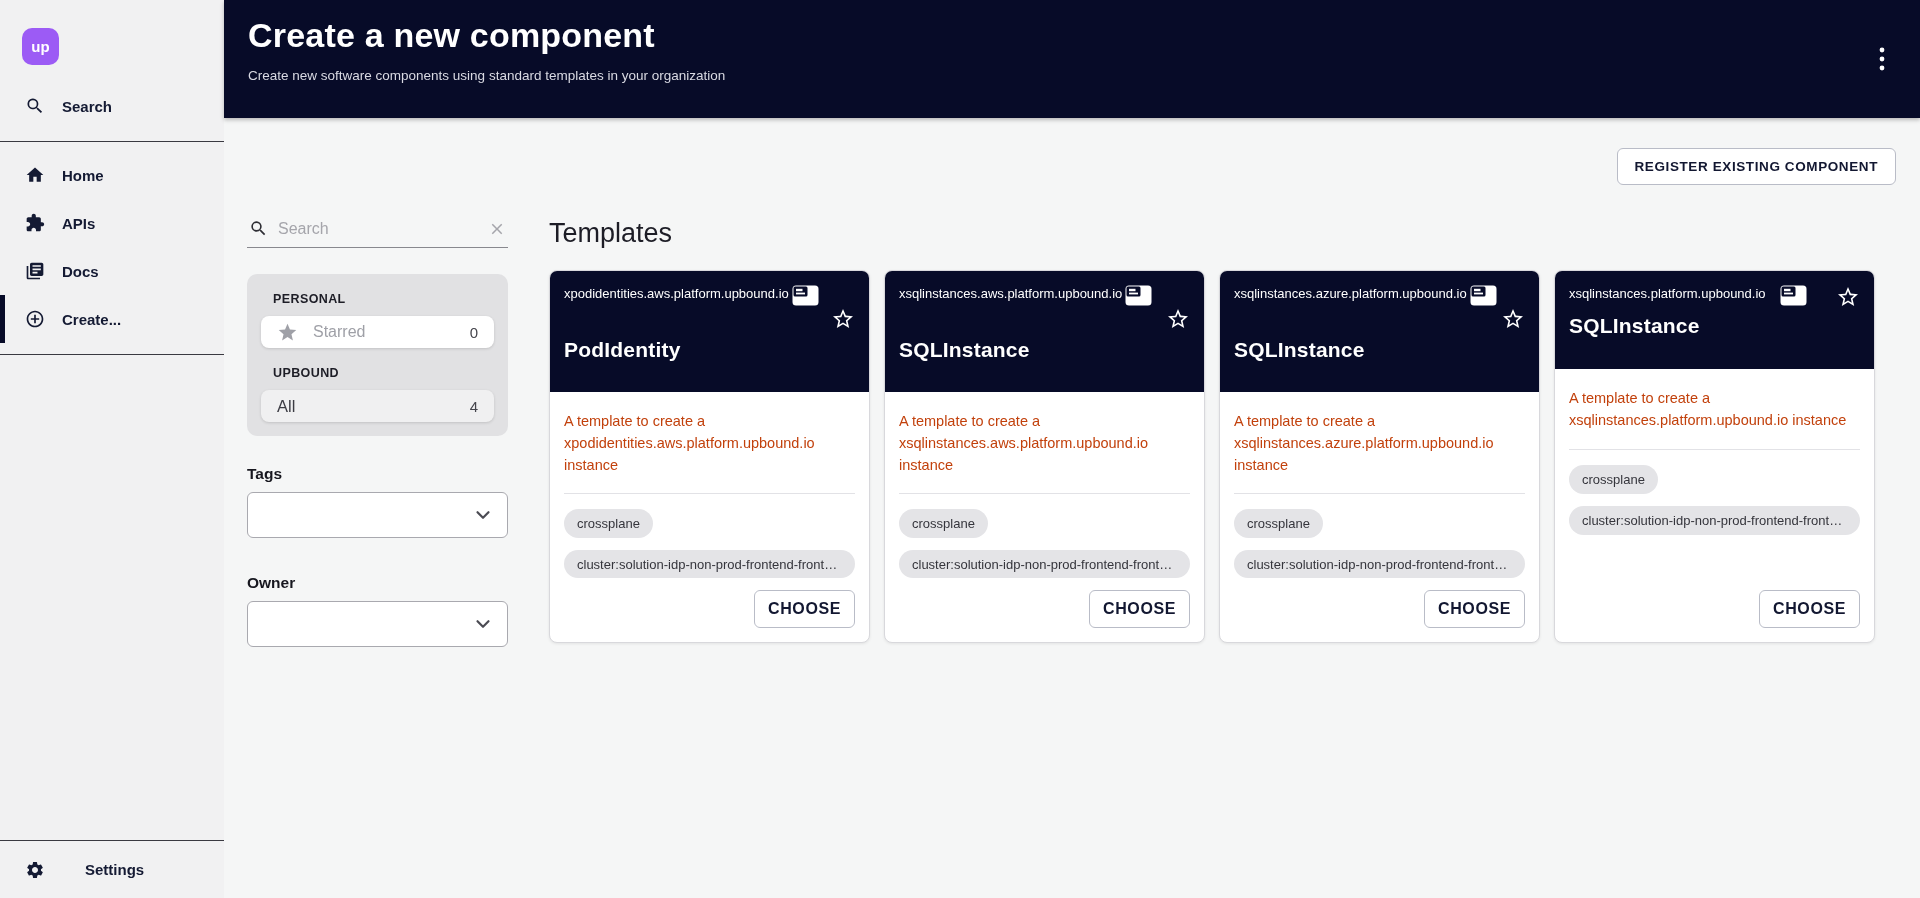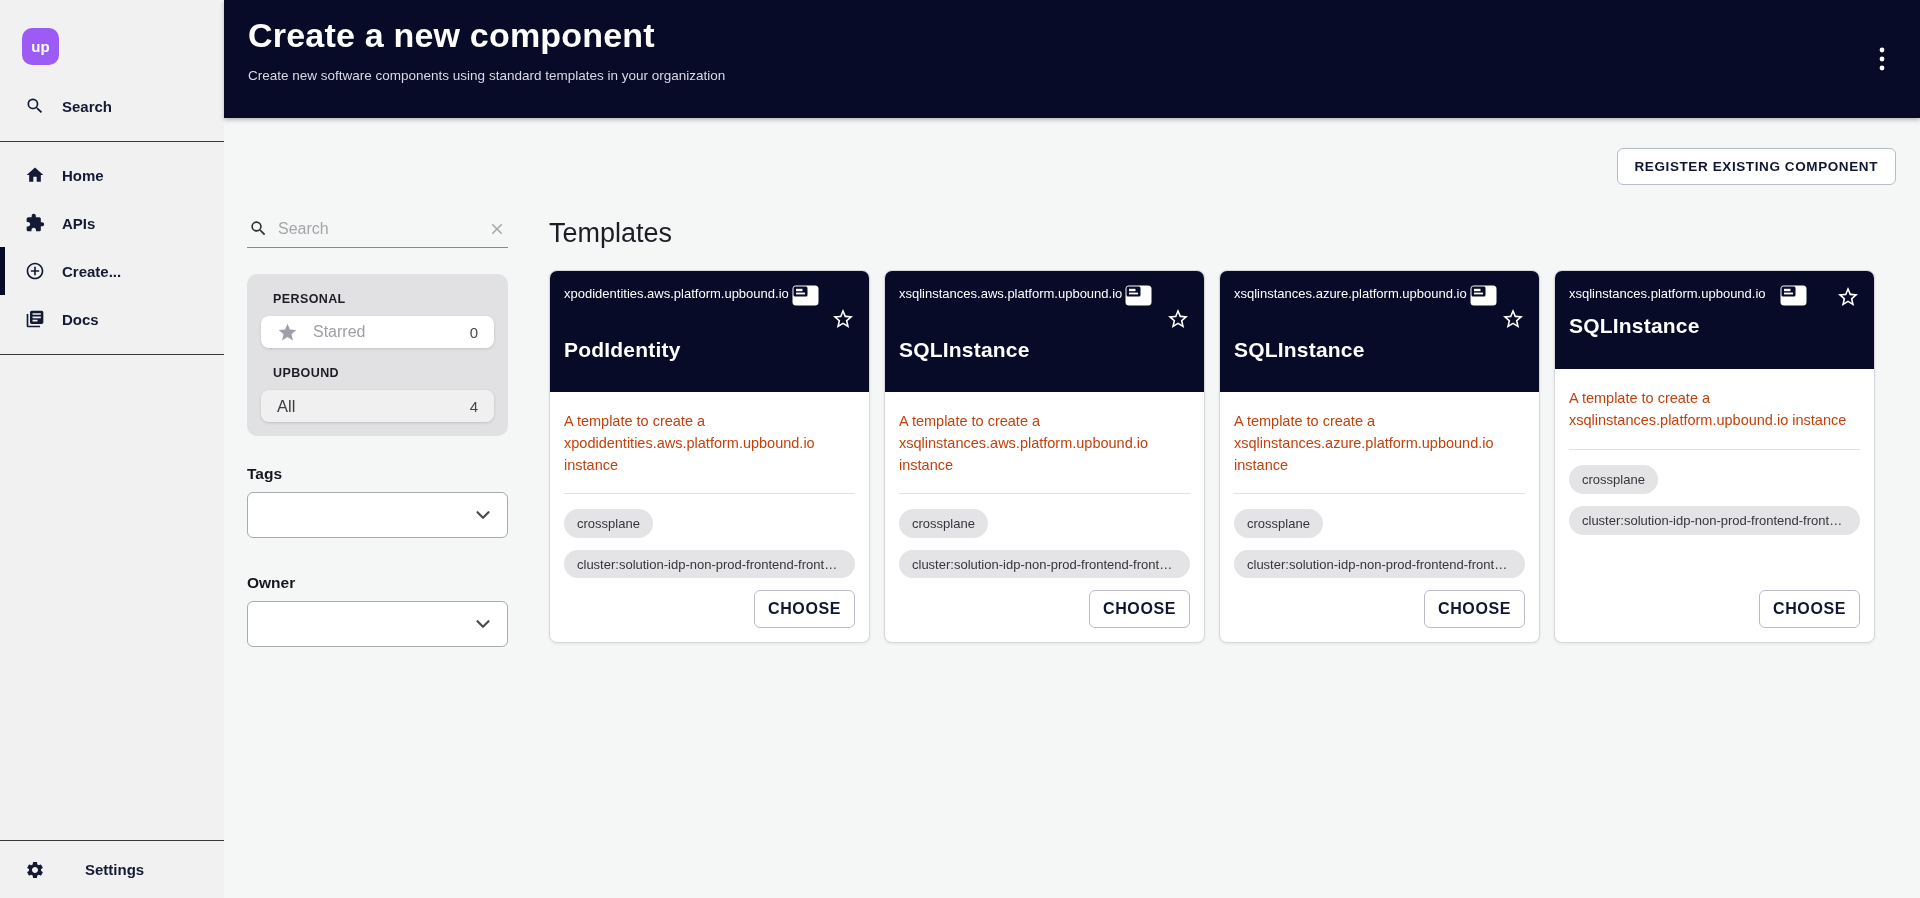--- a/index.html
+++ b/index.html
@@ -182,31 +182,31 @@
             <path class="icon-navy" d="M10 20v-6h4v6h5v-8h3L12 3 2 12h3v8z"></path>
           </svg>
         <span>Home</span>
       </div>
       <div class="side-item">
         <svg viewBox="0 0 24 24">
             <path class="icon-navy" d="M20.5 11H19V7c0-1.1-.9-2-2-2h-4V3.5C13 2.12 11.88 1 10.5 1S8 2.12 8 3.5V5H4c-1.1 0-1.99.9-1.99 2v3.8H3.5c1.49 0 2.7 1.21 2.7 2.7s-1.21 2.7-2.7 2.7H2V20c0 1.1.9 2 2 2h3.8v-1.5c0-1.49 1.21-2.7 2.7-2.7 1.49 0 2.7 1.21 2.7 2.7V22H17c1.1 0 2-.9 2-2v-4h1.5c1.38 0 2.5-1.12 2.5-2.5S21.88 11 20.5 11z"></path>
           </svg>
         <span>APIs</span>
       </div>
+      <div class="side-item">
+        <svg viewBox="0 0 24 24">
+            <path class="icon-navy" d="M4 6H2v14c0 1.1.9 2 2 2h14v-2H4V6zm16-4H8c-1.1 0-2 .9-2 2v12c0 1.1.9 2 2 2h12c1.1 0 2-.9 2-2V4c0-1.1-.9-2-2-2zm-1 9H9V9h10v2zm-4 4H9v-2h6v2zm4-8H9V5h10v2z"></path>
+          </svg>
+        <span>Docs</span>
+      </div>
       <div class="side-item selected">
         <svg viewBox="0 0 24 24">
             <path class="icon-navy" d="M13 7h-2v4H7v2h4v4h2v-4h4v-2h-4V7zm-1-5C6.48 2 2 6.48 2 12s4.48 10 10 10 10-4.48 10-10S17.52 2 12 2zm0 18c-4.41 0-8-3.59-8-8s3.59-8 8-8 8 3.59 8 8-3.59 8-8 8z"></path>
           </svg>
         <span>Create...</span>
-      </div>
-      <div class="side-item">
-        <svg viewBox="0 0 24 24">
-            <path class="icon-navy" d="M4 6H2v14c0 1.1.9 2 2 2h14v-2H4V6zm16-4H8c-1.1 0-2 .9-2 2v12c0 1.1.9 2 2 2h12c1.1 0 2-.9 2-2V4c0-1.1-.9-2-2-2zm-1 9H9V9h10v2zm-4 4H9v-2h6v2zm4-8H9V5h10v2z"></path>
-          </svg>
-        <span>Docs</span>
       </div>
     </nav>
 
     <hr class="side-div div-2">
     <div class="side-spacer"></div>
     <hr class="side-div">
 
     <div class="side-item settings-row">
       <svg viewBox="0 0 24 24">
           <path class="icon-navy" d="M19.14 12.94c.04-.3.06-.61.06-.94 0-.32-.02-.64-.07-.94l2.03-1.58a.49.49 0 0 0 .12-.61l-1.92-3.32a.488.488 0 0 0-.59-.22l-2.39.96c-.5-.38-1.03-.7-1.62-.94l-.36-2.54a.484.484 0 0 0-.48-.41h-3.84c-.24 0-.43.17-.47.41l-.36 2.54c-.59.24-1.13.57-1.62.94l-2.39-.96c-.22-.08-.47 0-.59.22L2.74 8.87c-.12.21-.08.47.12.61l2.03 1.58c-.05.3-.09.63-.09.94s.02.64.07.94l-2.03 1.58a.49.49 0 0 0-.12.61l1.92 3.32c.12.22.37.29.59.22l2.39-.96c.5.38 1.03.7 1.62.94l.36 2.54c.05.24.24.41.48.41h3.84c.24 0 .44-.17.47-.41l.36-2.54c.59-.24 1.13-.56 1.62-.94l2.39.96c.22.08.47 0 .59-.22l1.92-3.32a.49.49 0 0 0-.12-.61l-2.01-1.58zM12 15.6c-1.98 0-3.6-1.62-3.6-3.6s1.62-3.6 3.6-3.6 3.6 1.62 3.6 3.6-1.62 3.6-3.6 3.6z"></path>

